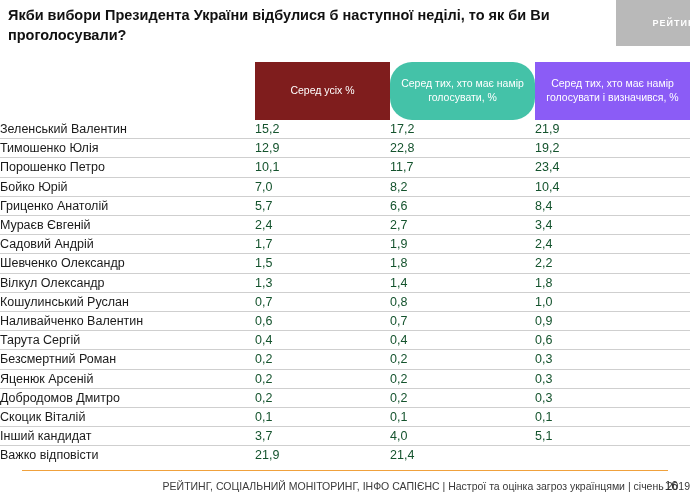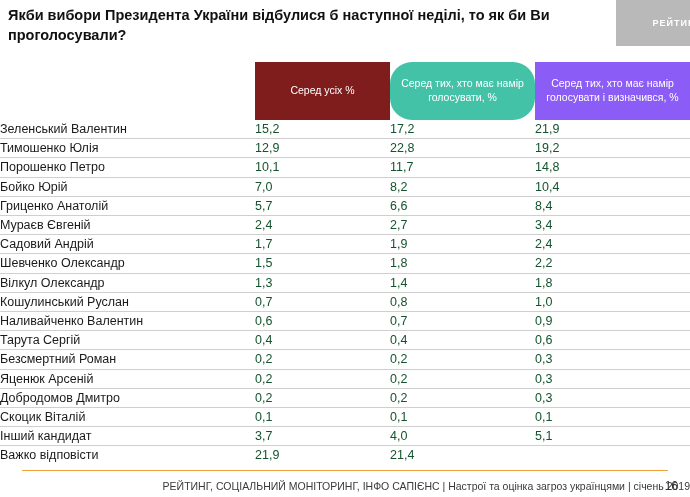--- a/index.html
+++ b/index.html
@@ -159,21 +159,21 @@
           <tr class="row-sep">
             <td class="label">Тимошенко Юлія</td>
             <td class="val">12,9</td>
             <td class="val">22,8</td>
             <td class="val">19,2</td>
           </tr>
           <tr class="row-sep">
             <td class="label">Порошенко Петро</td>
             <td class="val">10,1</td>
             <td class="val">11,7</td>
-            <td class="val">14,8</td>
+            <td class="val">23,4</td>
           </tr>
           <tr class="row-sep">
             <td class="label">Бойко Юрій</td>
             <td class="val">7,0</td>
             <td class="val">8,2</td>
             <td class="val">10,4</td>
           </tr>
           <tr class="row-sep">
             <td class="label">Гриценко Анатолій</td>
             <td class="val">5,7</td>

